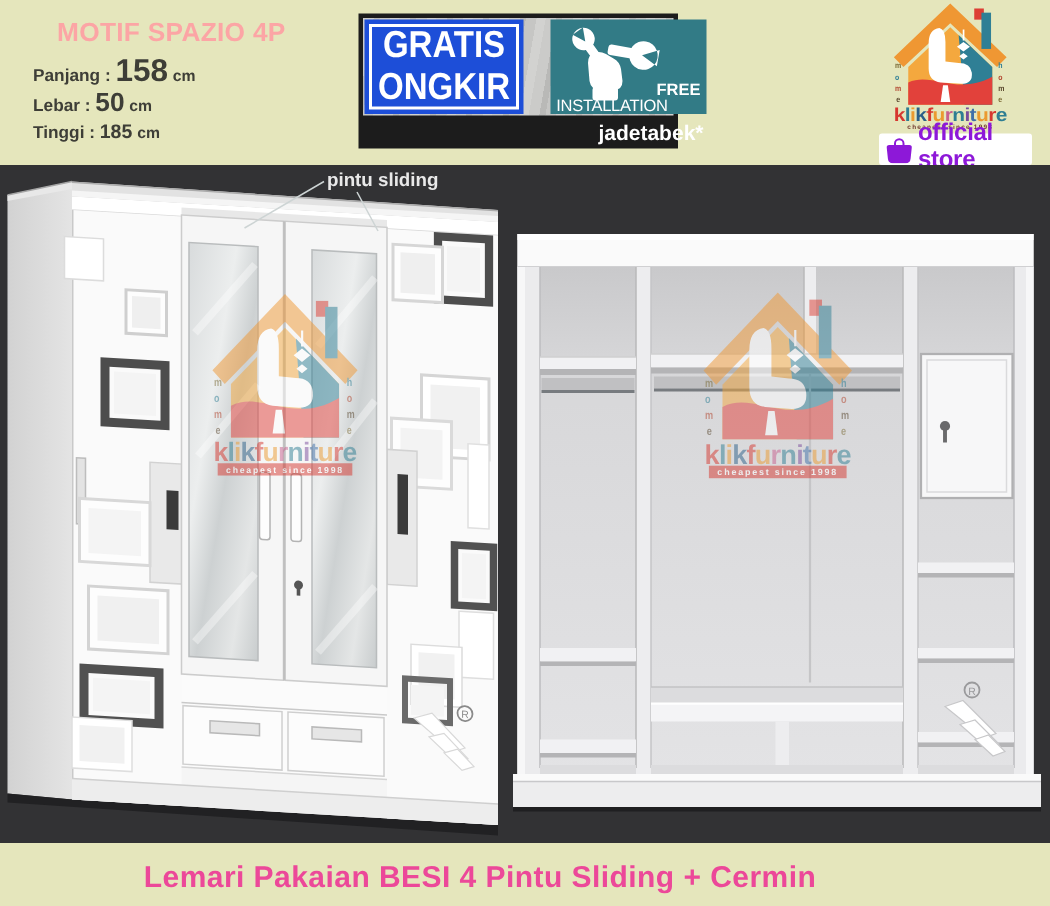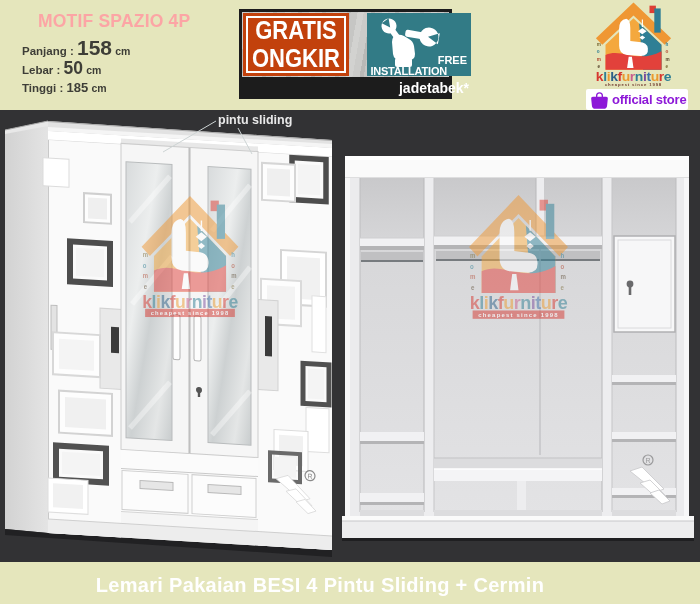--- a/index.html
+++ b/index.html
@@ -16,21 +16,21 @@
 <div class="abs" style="left:22px;top:36px;color:#3e3e37;font-weight:bold;font-size:11.5px;">Panjang&nbsp;: <span style="font-size:21px;">158</span> <span style="font-size:10.5px;">cm</span></div>
 
 <div class="abs" style="left:22px;top:58px;color:#3e3e37;font-weight:bold;font-size:11.5px;">Lebar&nbsp;: <span style="font-size:17.5px;text-align:right;">50</span> <span style="font-size:10.5px;">cm</span></div>
 
 <div class="abs" style="left:22px;top:80px;color:#3e3e37;font-weight:bold;font-size:11.5px;">Tinggi&nbsp;: <span style="font-size:13px;">185</span> <span style="font-size:10.5px;">cm</span></div>
 
 <div class="abs" style="left:239px;top:9px;width:213px;height:90px;background:#1c1c1c;"></div>
 
 <div class="abs" style="left:242px;top:12px;width:207px;height:65px;background:repeating-linear-gradient(100deg,#cbcbc9 0 7px,#b9b9b7 7px 11px,#c6c6c4 11px 18px,#d2d2d0 18px 24px);"></div>
 
-<div class="abs" style="left:243px;top:13px;width:106px;height:63px;background:#c2410c;">
+<div class="abs" style="left:243px;top:13px;width:106px;height:63px;background:#1d4ed8;">
   <div class="abs" style="left:3px;top:3px;right:3px;bottom:3px;border:2px solid #fff;"></div>
   <div class="abs" style="left:0;top:3px;width:100%;text-align:center;color:#fff;font-weight:bold;font-size:25px;letter-spacing:0px;line-height:28px;transform:scaleX(0.88);transform-origin:center;">GRATIS<br>ONGKIR</div>
 </div>
 
 <div class="abs" style="left:367px;top:13px;width:104px;height:63px;background:#327b86;">
 
   <svg class="abs" style="left:0px;top:2px;" width="82" height="61" viewBox="0 0 82 61">
     <g fill="#fff">
       <g transform="rotate(-36 22 11)">
         <path fill-rule="evenodd" d="M22 3.5 a7.5 7.5 0 1 0 0.01 0 z M22 13 l-4.2 -8.5 l8.4 0 z"></path>
@@ -38,35 +38,35 @@
       </g>
       <path d="M30 20 q-5 1 -5 7 l1 12 q1 6 7 6 l9 0 q6 0 6 -6 l-1 -8 q-1 -5 -5 -7 l-5 -3 q-4 -2 -7 -1 z"></path>
       <rect x="28" y="43" width="17" height="9" rx="2"></rect>
       <g transform="rotate(100 62 22)">
         <path fill-rule="evenodd" d="M62 12.5 a9.5 9.5 0 1 0 0.01 0 z M62 23 l-5.5 -11 l11 0 z"></path>
         <rect x="58.5" y="28" width="7" height="18" rx="2"></rect>
       </g>
     </g>
   </svg>
   <div class="abs" style="right:4px;top:41px;color:#fff;font-weight:bold;font-size:11px;">FREE</div>
-  <div class="abs" style="left:2px;top:52px;width:78px;text-align:right;color:#fff;font-weight:bold;font-size:11px;letter-spacing:-0.2px;">INSTALLATION</div>
+  <div class="abs" style="left:2px;top:52px;width:78px;text-align:center;color:#fff;font-weight:normal;font-size:11px;letter-spacing:-0.2px;">INSTALLATION</div>
 </div>
 
 <div class="abs" style="left:239px;top:80px;width:210px;text-align:right;color:#fff;font-weight:bold;font-size:14px;padding-right:4px;padding-left:20px;">jadetabek*</div>
 
 <svg class="abs" style="left:587px;top:1px;" width="93" height="86.5" viewBox="0 0 100 93">
   <use href="#kfl2"></use>
 </svg>
 
 <div class="abs" style="left:586px;top:89px;width:102px;height:21px;background:#fff;border-radius:2px;"></div>
 <svg class="abs" style="left:590px;top:91px;" width="19" height="18" viewBox="0 0 20 19">
   <path d="M3 6 h14 a1.8 1.8 0 0 1 1.8 2 l-0.8 7.5 a3.6 3.6 0 0 1 -3.6 3.3 h-8.8 a3.6 3.6 0 0 1 -3.6 -3.3 l-0.8 -7.5 a1.8 1.8 0 0 1 1.8 -2 z" fill="#8d18d8"></path>
   <path d="M7 7.5 v-2.6 a3 3 0 0 1 6 0 v2.6" fill="none" stroke="#8d18d8" stroke-width="1.4"></path>
 </svg>
-<div class="abs" style="left:612px;top:92px;color:#8d18d8;font-weight:bold;font-size:13px;letter-spacing:-0.2px;">official store</div>
+<div class="abs" style="left:612px;top:80px;color:#8d18d8;font-weight:bold;font-size:16px;letter-spacing:-0.2px;">official store</div>
 
 <svg class="abs" style="left:0;top:110px;" width="700" height="452" viewBox="0 0 700 452">
   <defs>
     <linearGradient id="sideG" x1="0" y1="0" x2="1" y2="0">
       <stop offset="0" stop-color="#d2d2d2"></stop>
         <stop offset="1" stop-color="#e4e4e4"></stop>
     </linearGradient>
     <linearGradient id="mirG" x1="0" y1="0" x2="1" y2="1">
       <stop offset="0" stop-color="#d8dbdc"></stop>
         <stop offset="0.35" stop-color="#eceeee"></stop>
@@ -383,13 +383,13 @@
 
   <g fill="#ffffff" stroke="#c8c8ca" stroke-width="0.8">
     <path d="M630 361 l12 -4 l22 22 l-8 3 z"></path>
     <path d="M640 373 l10 -3 l16 16 l-8 3 z"></path>
     <path d="M650 383 l9 -3 l11 11 l-8 3 z"></path>
   </g>
 </svg>
 
 <div class="abs" style="left:0;top:562px;width:700px;height:42px;background:#e5e6bc;"></div>
 
-<div class="abs" style="left:0;top:574px;width:640px;text-align:center;color:#ffffff;font-weight:bold;font-size:20px;letter-spacing:.3px;">Lemari Pakaian BESI 4 Pintu Sliding + Cermin</div>
+<div class="abs" style="left:0;top:574px;width:640px;text-align:center;color:#ec4899;font-weight:bold;font-size:20px;letter-spacing:.3px;">Lemari Pakaian BESI 4 Pintu Sliding + Cermin</div>
 
 </body></html>

